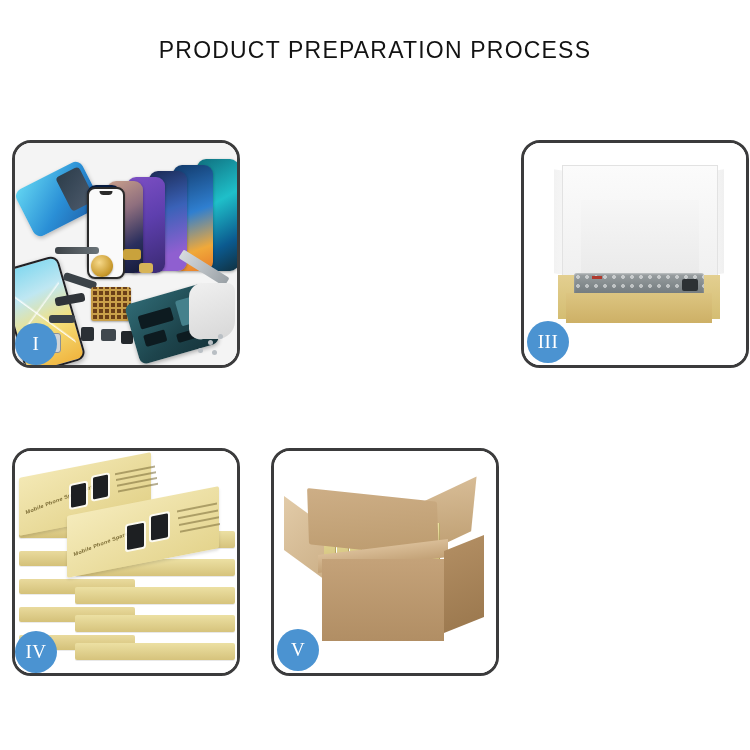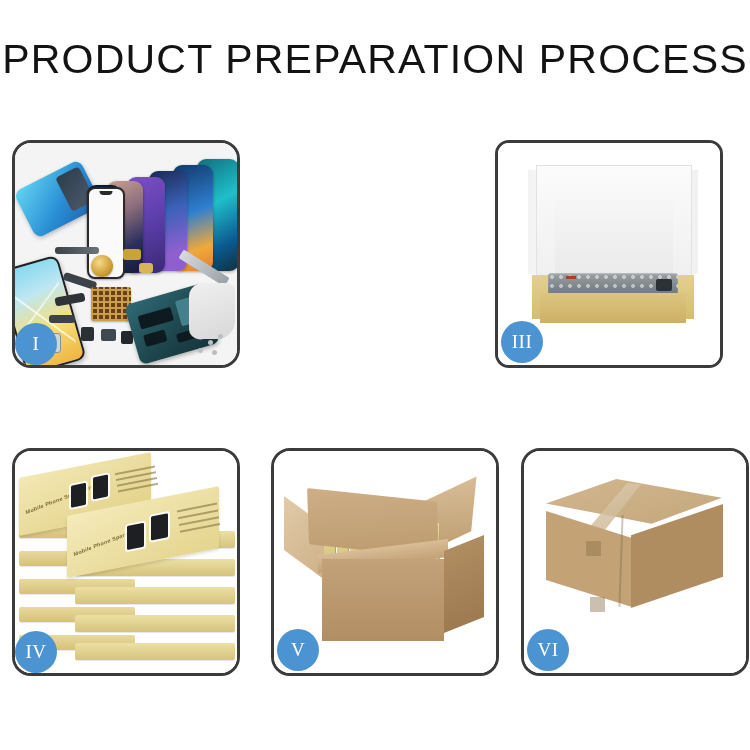--- a/index.html
+++ b/index.html
@@ -9,21 +9,21 @@
     font-family:"Liberation Sans","DejaVu Sans",sans-serif;
     overflow:hidden;
     position:relative;
   }
   .page{width:750px;height:750px;position:relative;}
 
   
   .header{position:absolute;left:0;top:0;width:750px;text-align:center;}
   .title{
     margin:0;padding-top:38px;
-    font-size:41px;font-weight:500;letter-spacing:1.2px;
+    font-size:23px;font-weight:500;letter-spacing:1.2px;
     color:#131313;line-height:1.05;white-space:nowrap;
   }
   .subtitle{
     margin:0;padding-top:11px;
     font-size:15.5px;font-weight:400;letter-spacing:.1px;
     color:#1a1a1a;white-space:nowrap;
   }
 
   
   .grid{position:absolute;left:0;top:0;width:750px;height:750px;}
@@ -31,21 +31,21 @@
     position:absolute;
     width:228px;height:228px;
     border:3px solid #3b3b3c;
     border-radius:19px;
     background:#fdfdfd;
     box-sizing:border-box;
     overflow:hidden;
   }
   .p1{left:12px;top:140px;}
   .p2{left:271px;top:140px;}
-  .p3{left:495px;top:140px;border-radius:14px;}
+  .p3{left:521px;top:140px;}
   .p4{left:12px;top:448px;}
   .p5{left:271px;top:448px;}
   .p6{left:521px;top:448px;}
 
   .stage{position:absolute;inset:0;}
 
   .badge{
     position:absolute;left:3px;bottom:2px;
     width:42px;height:42px;border-radius:50%;
     background:#4b93d1;
@@ -405,30 +405,15 @@
           </div>
           <div class="c-flapBack"></div>
           <div class="c-rim"></div>
           <div class="c-right"></div>
           <div class="c-front"></div>
         </div>
       </div>
       <div class="badge">V</div>
     </div>
 
-    <div class="panel p6">
-      <div class="stage">
-        <div class="sealed">
-          <div class="sb-shine"></div>
-          <div class="sb-top"></div>
-          <div class="sb-tape"></div>
-          <div class="sb-left"></div>
-          <div class="sb-right"></div>
-          <div class="sb-seam"></div>
-          <div class="sb-tab sb-tab1"></div>
-          <div class="sb-tab sb-tab2"></div>
-        </div>
-      </div>
-      <div class="badge">VI</div>
-    </div>
 
   </div>
 </div>
 
 </body></html>

